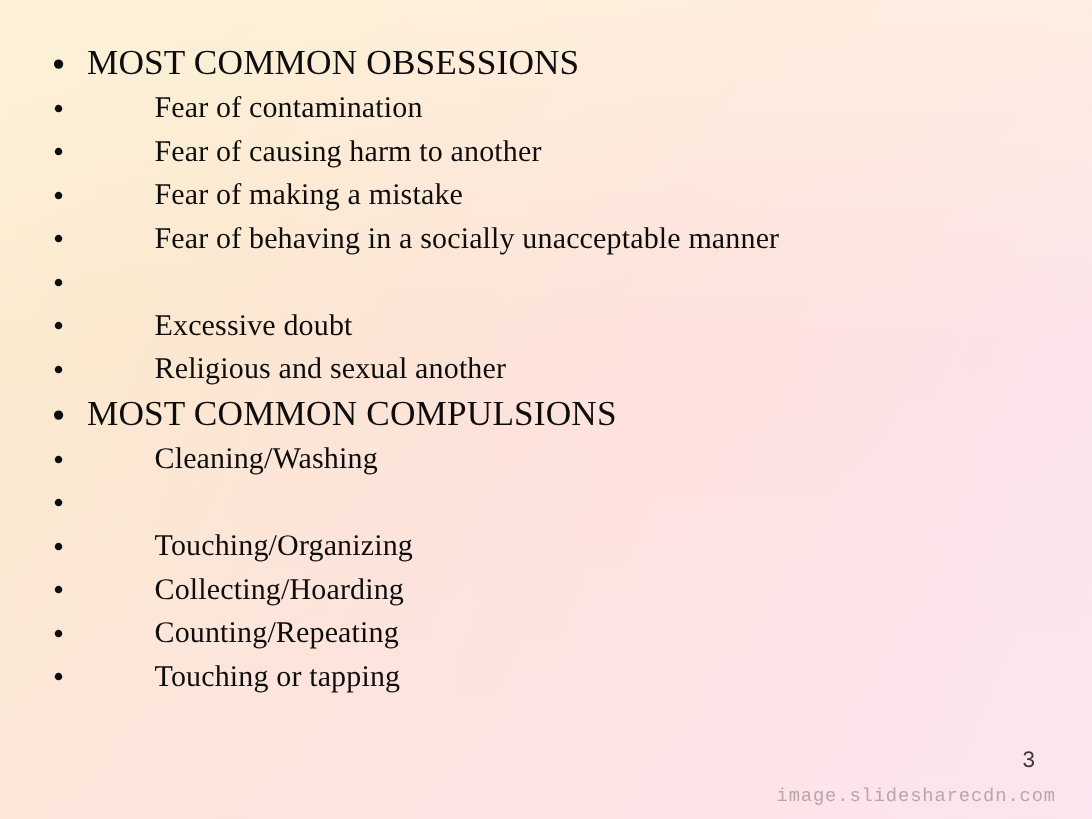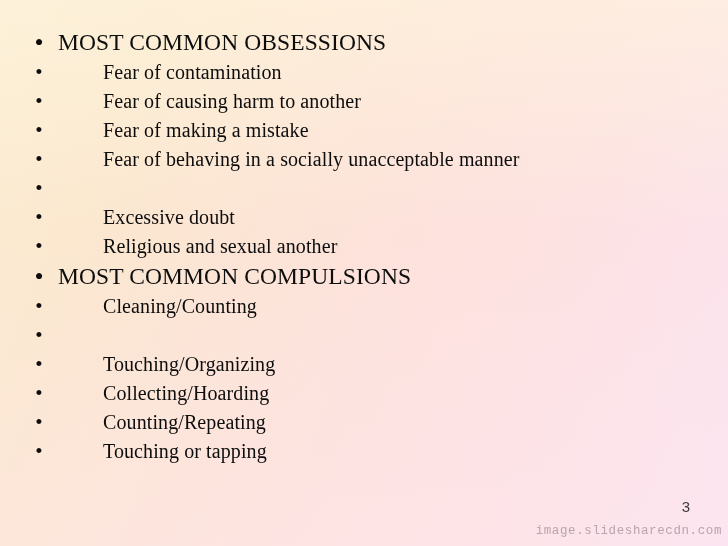--- a/index.html
+++ b/index.html
@@ -114,21 +114,21 @@
     right: 38px;
     top: 498px;
     font-family: "Liberation Sans", "DejaVu Sans", sans-serif;
     font-size: 15px;
     color: #3a3a3a;
     z-index: 3;
   }
 
   #watermark {
     position: absolute;
-    right: 6px;
+    right: 24px;
     top: 524px;
     font-family: "Liberation Mono", "DejaVu Sans Mono", monospace;
     font-size: 12.5px;
     letter-spacing: 0.6px;
     color: #b9a5ad;
     z-index: 3;
     user-select: none;
   }
 </style>
 </head>
@@ -167,21 +167,21 @@
       <li class="bullet-row level-item">
         <span class="bullet-mark">•</span>
         <span class="bullet-text">Religious and sexual another</span>
       </li>
       <li class="bullet-row level-head">
         <span class="bullet-mark">•</span>
         <span class="bullet-text">MOST COMMON COMPULSIONS</span>
       </li>
       <li class="bullet-row level-item">
         <span class="bullet-mark">•</span>
-        <span class="bullet-text">Cleaning/Counting</span>
+        <span class="bullet-text">Cleaning/Washing</span>
       </li>
       <li class="bullet-row level-item">
         <span class="bullet-mark">•</span>
       </li>
       <li class="bullet-row level-item">
         <span class="bullet-mark">•</span>
         <span class="bullet-text">Touching/Organizing</span>
       </li>
       <li class="bullet-row level-item">
         <span class="bullet-mark">•</span>

